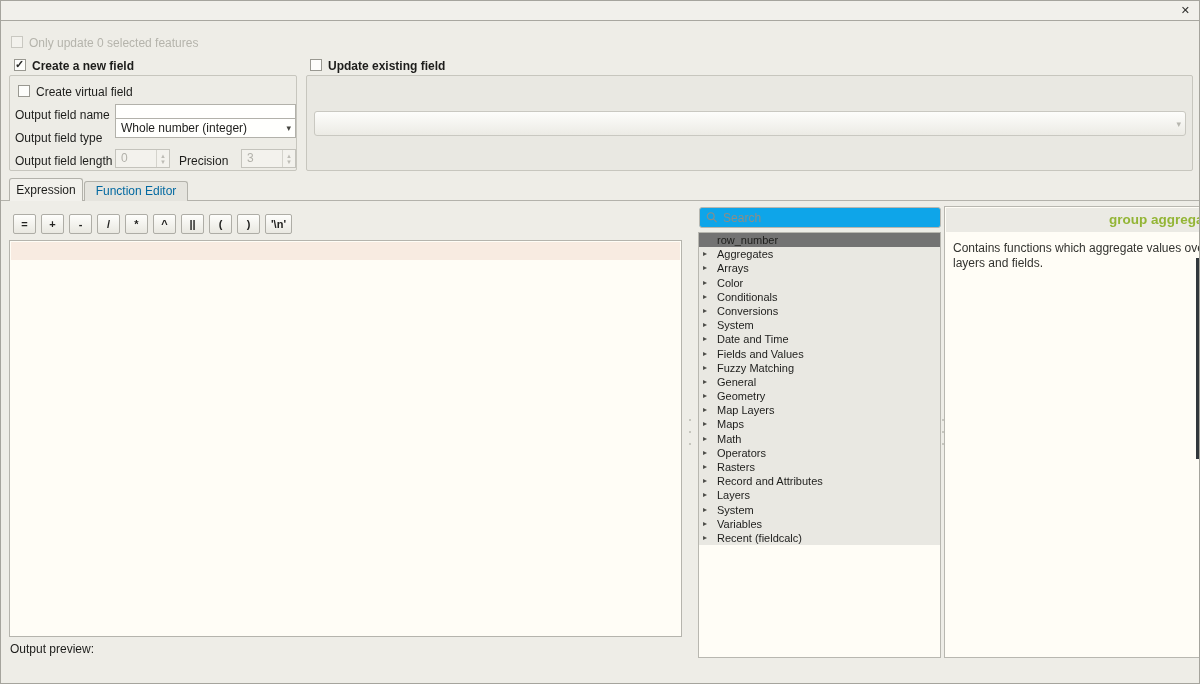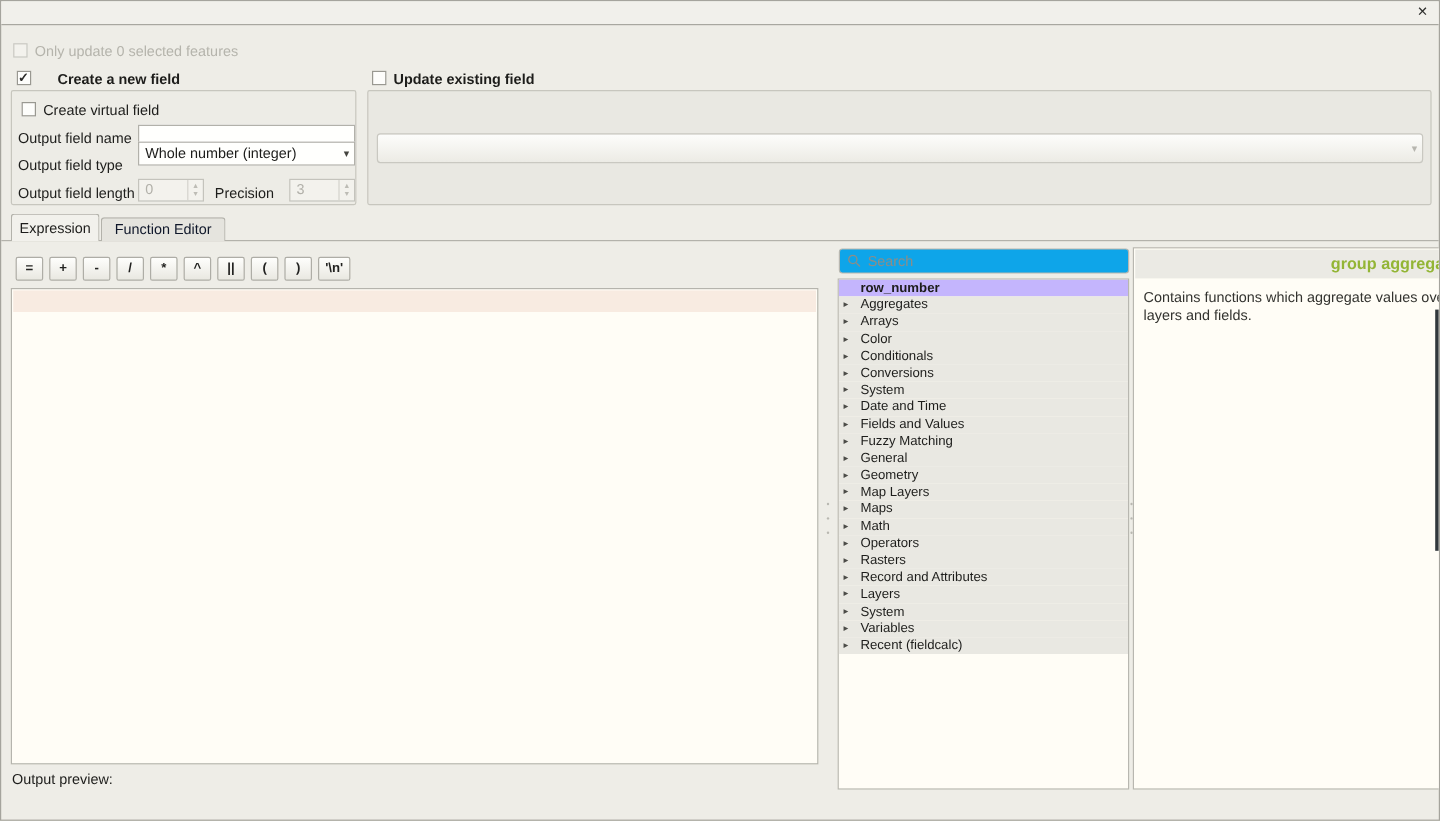--- a/index.html
+++ b/index.html
@@ -79,21 +79,21 @@
     position:absolute; font-size:12px; text-align:center;
     border:1px solid #b3b2ab; border-bottom:none;
     border-top-left-radius:3px; border-top-right-radius:3px;
   }
   .tab.active {
     left:8px; top:177px; width:74px; height:23px; line-height:22px;
     background:#f2f1ec; z-index:3;
   }
   .tab.inactive {
     left:83px; top:180px; width:104px; height:20px; line-height:19px;
-    background:#e5e4de; color:#0f172a; z-index:1;
+    background:#e5e4de; color:#0369a1; z-index:1;
   }
   
   .opsrow {
     position:absolute; left:12px; top:213px; display:flex; gap:5px;
   }
   .opbtn {
     min-width:23px; height:20px; padding:0 5px;
     border:1px solid #aeada6; border-radius:2px;
     background:linear-gradient(#fefefc,#e9e8e1);
     font-size:11px; font-weight:bold; color:#222220;
@@ -128,21 +128,21 @@
     background:#fffdf6; border:1px solid #b8b7b0; overflow:hidden;
   }
   .trow {
     position:relative; height:14.2px; background:#e9e8e2;
     font-size:11px; line-height:14.2px; white-space:nowrap; padding-left:18px;
     color:#1d1d1b;
   }
   .trow .tw {
     position:absolute; left:4px; top:0; font-size:8px; color:#4b4b47; line-height:14.2px;
   }
-  .trow.sel { background:#c4b5fd; font-weight:bold; }
+  .trow.sel { background:#737373; font-weight:normal; }
   
   .helppanel {
     position:absolute; left:943px; top:205px; width:287px; height:452px;
     background:#fffdf6; border:1px solid #b8b7b0;
   }
   .helpheader {
     position:absolute; left:1px; right:1px; top:1px; height:24px;
     background:#ebeae4; text-align:right; font-size:13.5px; font-weight:bold;
     line-height:24px; padding-right:6px;
   }
@@ -161,21 +161,21 @@
 <body>
 
 <div class="titlebar">
   <div class="closebtn">✕</div>
 </div>
 
 <span class="cb disabled" style="left:10px; top:35px;"></span>
 <span class="cblabel disabled-text" style="left:28px; top:35px;">Only update 0 selected features</span>
 
 <span class="cb checked" style="left:13px; top:58px;"></span>
-<span class="cblabel bold" style="left:31px; top:58px;margin-left:16px;">Create a new field</span>
+<span class="cblabel bold" style="left:31px; top:58px;">Create a new field</span>
 
 <div class="groupbox" style="left:8px; top:74px; width:288px; height:96px;"></div>
 
 <span class="cb" style="left:17px; top:84px;"></span>
 <span class="cblabel" style="left:35px; top:84px;">Create virtual field</span>
 
 <span class="fieldlabel" style="left:14px; top:107px;">Output field name</span>
 <input class="textinput" style="left: 114px; top: 103px; width: 181px; height: 19px;" value="">
 
 <span class="fieldlabel" style="left:14px; top:130px;">Output field type</span>

